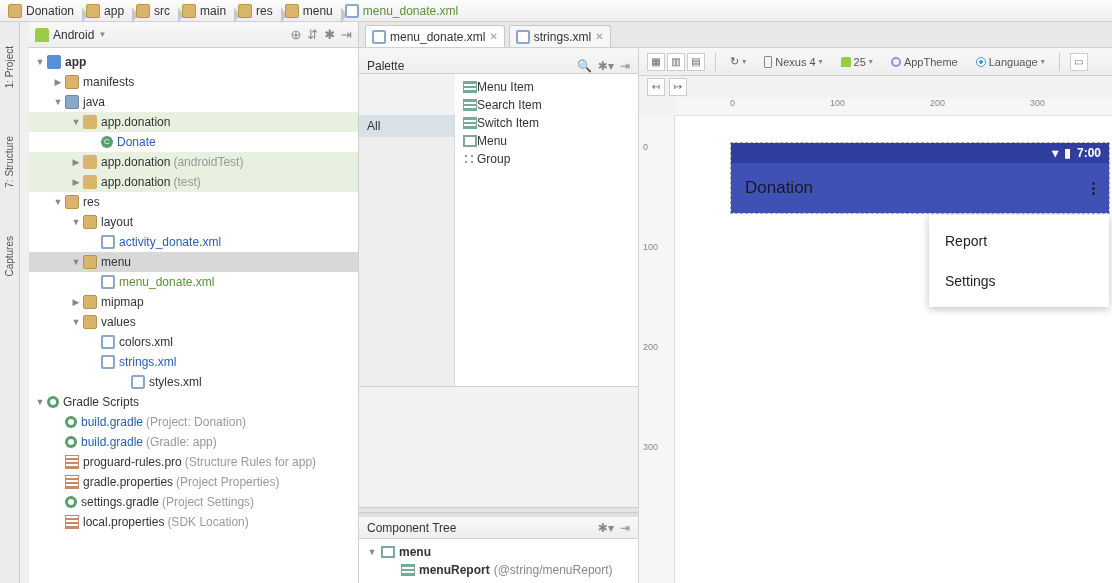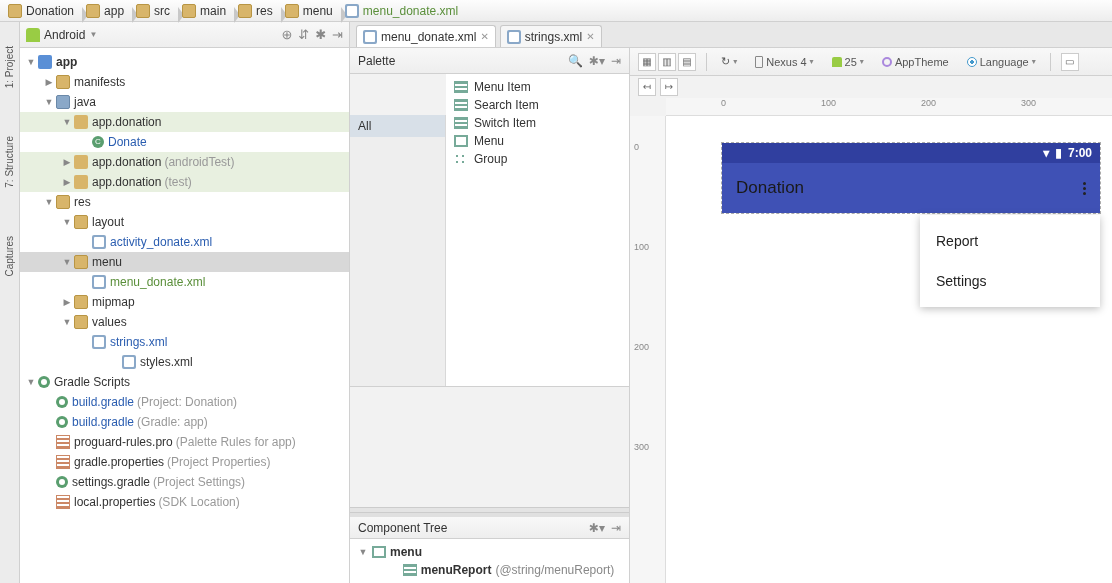--- a/index.html
+++ b/index.html
@@ -10,21 +10,21 @@
 .crumb:last-child::after { display: none; }
 .crumb .ic { margin-right: 4px; }
 .ic { width: 14px; height: 14px; display: inline-block; flex-shrink: 0; }
 .ic-folder { background: #d8b56a; border-radius: 2px; border: 1px solid #b89544; }
 .ic-folder-o { background: #8aa8c8; border-radius: 2px; border: 1px solid #6a88a8; }
 .ic-xml { background: #8aa8c8; border-radius: 2px; position: relative; }
 .ic-xml::after { content: ""; position: absolute; top: 2px; left: 2px; right: 2px; bottom: 2px; background: #fff; border-radius: 1px; }
 .main { flex: 1; display: flex; min-height: 0; }
 .leftrail { width: 20px; background: #ececec; border-right: 1px solid #d0d0d0; display: flex; flex-direction: column; align-items: center; padding-top: 20px; gap: 40px; font-size: 10px; }
 .railtab { writing-mode: vertical-rl; transform: rotate(180deg); cursor: pointer; padding: 4px 2px; color: #555; }
-.projpanel { width: 330px; background: #fff; border-right: 1px solid #d0d0d0; display: flex; flex-direction: column; }
+.projpanel { width: 330px; background: #fff; border-right: 1px solid #d0d0d0; display: flex; flex-direction: column; margin-left: 9px; }
 .proj-hdr { height: 26px; background: linear-gradient(#f8f8f8,#eee); border-bottom: 1px solid #d0d0d0; display: flex; align-items: center; padding: 0 6px; justify-content: space-between; }
 .proj-hdr-left { display: flex; align-items: center; gap: 4px; }
 .andric { width: 14px; height: 14px; background: #9c4; border-radius: 3px 3px 0 0; position: relative; }
 .hdr-icons { display: flex; gap: 6px; color: #888; }
 .hdr-icons span { cursor: pointer; font-size: 13px; }
 .tree { flex: 1; overflow: auto; padding: 4px 0; }
 .node { display: flex; align-items: center; height: 20px; padding-left: 6px; cursor: pointer; }
 .node.sel { background: #e8f0e0; }
 .tw { width: 10px; text-align: center; color: #888; font-size: 9px; }
 .node .ic { margin: 0 4px 0 2px; }
@@ -38,27 +38,27 @@
 .ic-gradle { width: 12px; height: 12px; border-radius: 50%; background: #5a9e6f; position: relative; }
 .ic-gradle::after { content:""; position:absolute; inset:3px; background:#fff; border-radius:50%; }
 .ic-prop { background: repeating-linear-gradient(0deg,#c86,#c86 2px,#fff 2px,#fff 4px); border: 1px solid #c86; }
 .right { flex: 1; display: flex; flex-direction: column; min-width: 0; }
 .tabs { height: 26px; background: #e8e8e8; border-bottom: 1px solid #d0d0d0; display: flex; align-items: flex-end; padding-left: 6px; }
 .tab { height: 22px; background: #f6f6f6; border: 1px solid #c8c8c8; border-bottom: none; border-radius: 3px 3px 0 0; display: flex; align-items: center; padding: 0 6px; margin-right: 4px; gap: 4px; cursor: pointer; }
 .tab.active { background: #fff; }
 .tab .close { color: #999; font-size: 10px; }
 .editor { flex: 1; display: flex; min-height: 0; }
 .palette { width: 280px; background: #f2f2f2; border-right: 1px solid #d0d0d0; display: flex; flex-direction: column; }
-.pal-hdr { height: 26px; display: flex; align-items: center; padding: 0 8px; border-bottom: 1px solid #d0d0d0; justify-content: space-between; background: linear-gradient(#f8f8f8,#eee); }
+.pal-hdr { height: 26px; display: flex; align-items: flex-end; padding: 0 8px; border-bottom: 1px solid #d0d0d0; justify-content: space-between; background: linear-gradient(#f8f8f8,#eee); }
 .pal-hdr .icons { display: flex; gap: 6px; color: #888; }
 .pal-body { flex: 1; display: flex; border-bottom: 1px solid #d0d0d0; }
 .pal-cats { width: 96px; background: #eee; border-right: 1px solid #d8d8d8; margin-top: 41px; }
 .pal-cat { padding: 4px 8px; background: #d8e0e8; cursor: pointer; }
 .pal-items { flex: 1; background: #fff; padding: 4px; }
-.pal-item { display: flex; align-items: center; gap: 6px; padding: 2px 4px; cursor: grab; }
+.pal-item { display: flex; align-items: center; padding: 2px 4px; cursor: grab; }
 .pal-ic { width: 14px; height: 12px; border: 1px solid #7a9; background: repeating-linear-gradient(0deg,#7a9,#7a9 2px,#fff 2px,#fff 4px); }
 .pal-ic.menu { background: #fff; border: 2px solid #7a9; }
 .pal-ic.group { background: radial-gradient(#7a9 20%, transparent 20%) 0 0/6px 6px; border: none; }
 .comp-hdr { height: 26px; display: flex; align-items: center; justify-content: space-between; padding: 0 8px; border-top: 4px solid #e0e0e0; border-bottom: 1px solid #d0d0d0; background: linear-gradient(#f8f8f8,#eee); }
 .comp-body { padding: 4px; background: #fff; }
 .comp-node { display: flex; align-items: center; height: 18px; gap: 4px; }
 .comp-node .q { color: #888; }
 .canvas { flex: 1; background: #f2f2f2; display: flex; flex-direction: column; }
 .canvas-tb { height: 28px; border-bottom: 1px solid #d0d0d0; display: flex; align-items: center; padding: 0 8px; gap: 10px; background: linear-gradient(#f8f8f8,#eee); }
 .tb-grp { display: flex; gap: 2px; }
@@ -211,20 +211,25 @@
           <span class="lbl">mipmap</span>
         </div>
         <div class="node" style="padding-left: 42px;">
           <span class="tw">▼</span>
           <span class="ic ic-folder"></span>
           <span class="lbl">values</span>
         </div>
         <div class="node" style="padding-left: 60px;">
           <span class="tw"></span>
           <span class="ic ic-xml"></span>
+          <span class="lbl">colors.xml</span>
+        </div>
+        <div class="node" style="padding-left: 60px;">
+          <span class="tw"></span>
+          <span class="ic ic-xml"></span>
           <span class="lbl blue">strings.xml</span>
         </div>
         <div class="node" style="padding-left: 90px;">
           <span class="tw"></span>
           <span class="ic ic-xml"></span>
           <span class="lbl">styles.xml</span>
         </div>
         <div class="node" style="padding-left: 6px;">
           <span class="tw">▼</span>
           <span class="ic ic-gradle"></span>
@@ -239,21 +244,21 @@
         <div class="node" style="padding-left: 24px;">
           <span class="tw"></span>
           <span class="ic ic-gradle"></span>
           <span class="lbl blue">build.gradle</span>
           <span class="q"> (Gradle: app)</span>
         </div>
         <div class="node" style="padding-left: 24px;">
           <span class="tw"></span>
           <span class="ic ic-prop"></span>
           <span class="lbl">proguard-rules.pro</span>
-          <span class="q"> (Palette Rules for app)</span>
+          <span class="q"> (Structure Rules for app)</span>
         </div>
         <div class="node" style="padding-left: 24px;">
           <span class="tw"></span>
           <span class="ic ic-prop"></span>
           <span class="lbl">gradle.properties</span>
           <span class="q"> (Project Properties)</span>
         </div>
         <div class="node" style="padding-left: 24px;">
           <span class="tw"></span>
           <span class="ic ic-gradle"></span>
@@ -327,21 +332,21 @@
             <span>✱▾</span>
             <span>⇥</span>
           </div>
         </div>
         <div class="comp-body" id="comp-body">
             <div class="comp-node" style="padding-left: 4px;">
               <span class="tw">▼</span>
               <span class="pal-ic menu"></span>
               <span style="font-weight: bold;">menu</span>
             </div>
-            <div class="comp-node" style="padding-left: 24px; justify-content: center;">
+            <div class="comp-node" style="padding-left: 24px;">
               <span class="tw"></span>
               <span class="pal-ic"></span>
               <span style="font-weight: bold;">menuReport</span>
               <span class="q"> (@string/menuReport)</span>
             </div>
           </div>
       </div>
 
       <div class="canvas">
         <div class="canvas-tb">

